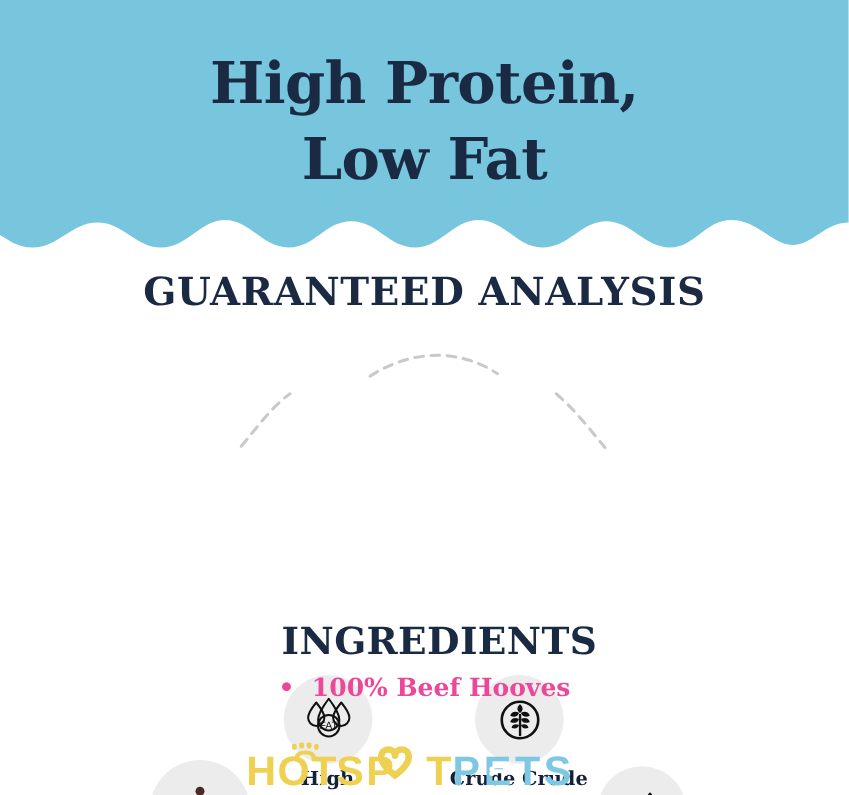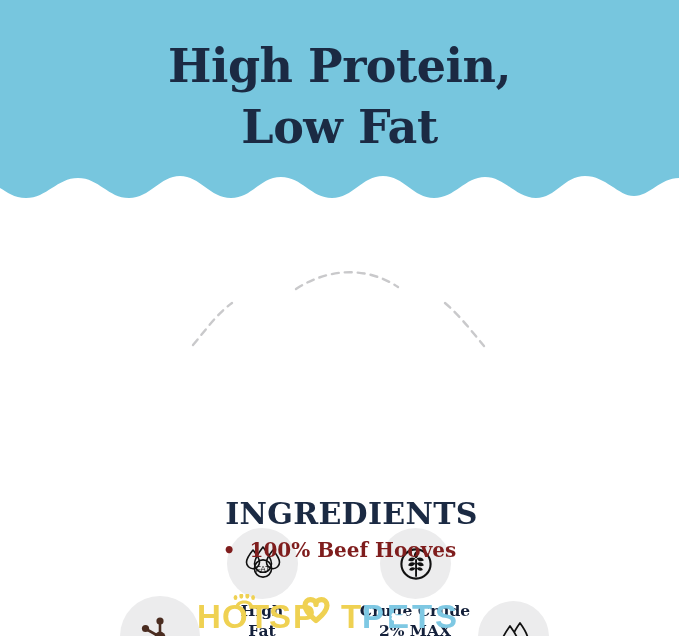--- a/index.html
+++ b/index.html
@@ -36,21 +36,21 @@
     text-align:center;
     color:#1b2a43;
     font-family:"DejaVu Serif", serif;
     font-weight:bold;
     font-size:31px;
     letter-spacing:0.5px;
   }
 
   
   .diagram{
-    position:absolute;left:0;top:253px;width:596px;height:215px;
+    position:absolute;left:0;top:265px;width:596px;height:215px;
   }
   .dia-lines{position:absolute;left:0;top:0;width:679px;height:215px;}
 
   .node{position:absolute;}
   .node .bubble{
     position:absolute;
     border-radius:50%;
     background:#ececed;
     display:flex;align-items:center;justify-content:center;
   }
@@ -80,21 +80,21 @@
 
   
   .ing-heading{
     position:absolute;left:0;top:496px;width:679px;
     text-align:center;color:#1b2a43;
     font-family:"DejaVu Serif", serif;
     font-weight:bold;font-size:30px;letter-spacing:0.3px;padding-left:12px;
   }
   .ing-list{
     position:absolute;left:0;top:538px;width:679px;
-    text-align:center;color:#7f1d1d;
+    text-align:center;color:#ec4899;
     font-family:"DejaVu Serif", serif;
     font-weight:bold;font-size:20px;
   }
   .ing-item{display:inline-block;}
   .ing-bullet{display:inline-block;margin-right:7px;}
 
   
   .logo{
     position:absolute;left:0;top:592px;width:679px;height:44px;
     display:flex;align-items:center;justify-content:center;
@@ -123,20 +123,21 @@
                C 108,198 99,178 78,178
                C 57,178 47,198 26,198
                C 14,198 7,192 0,188 Z" fill="#77c6de"></path>
     </svg>
     <div class="hero-title">
       <span>High Protein,</span>
       <span class="l2">Low Fat</span>
     </div>
   </div>
 
+  <div class="ga-heading">GUARANTEED ANALYSIS</div>
 
   <div class="diagram">
 
     <svg class="dia-lines" viewBox="0 0 679 215">
       <path d="M193,92 C 208,74 218,60 232,50" fill="none" stroke="#c9c9cb" stroke-width="2.4" stroke-dasharray="7 6" stroke-linecap="round"></path>
       <path d="M296,36 C 330,14 368,14 398,34" fill="none" stroke="#c9c9cb" stroke-width="2.4" stroke-dasharray="7 6" stroke-linecap="round"></path>
       <path d="M445,50 C 459,62 470,76 484,93" fill="none" stroke="#c9c9cb" stroke-width="2.4" stroke-dasharray="7 6" stroke-linecap="round"></path>
     </svg>
 
     <div class="node" id="n-protein">

